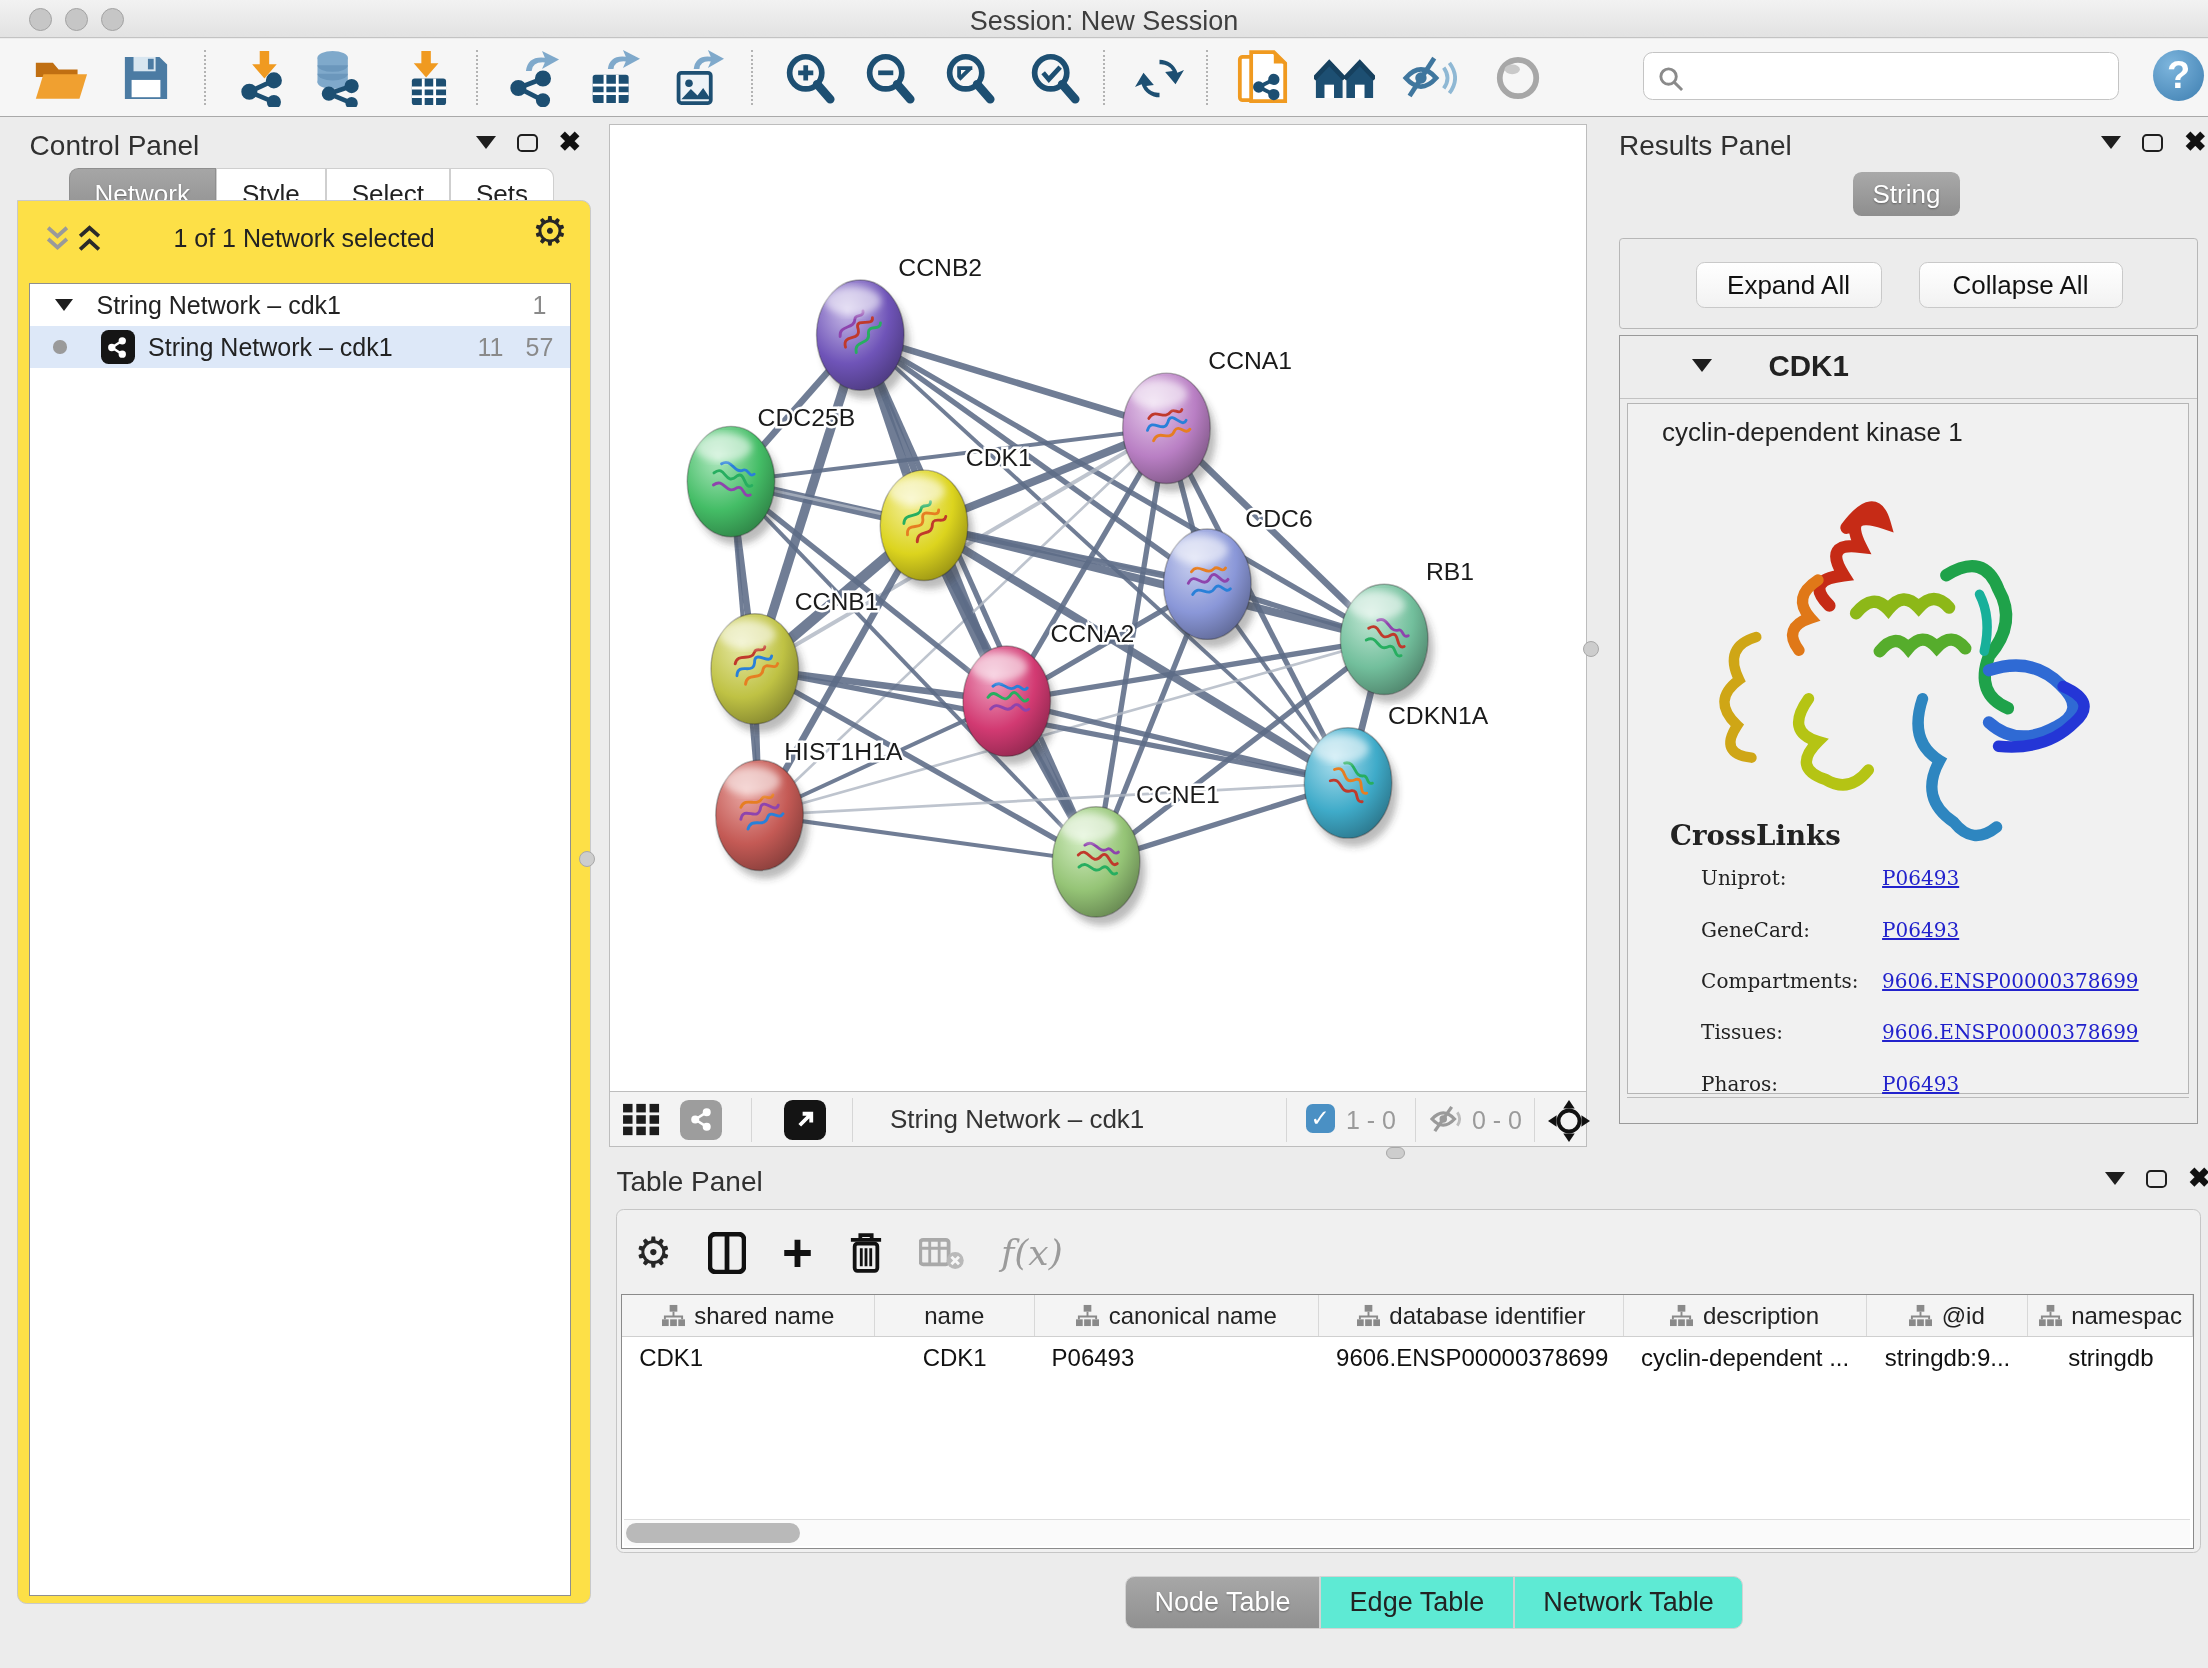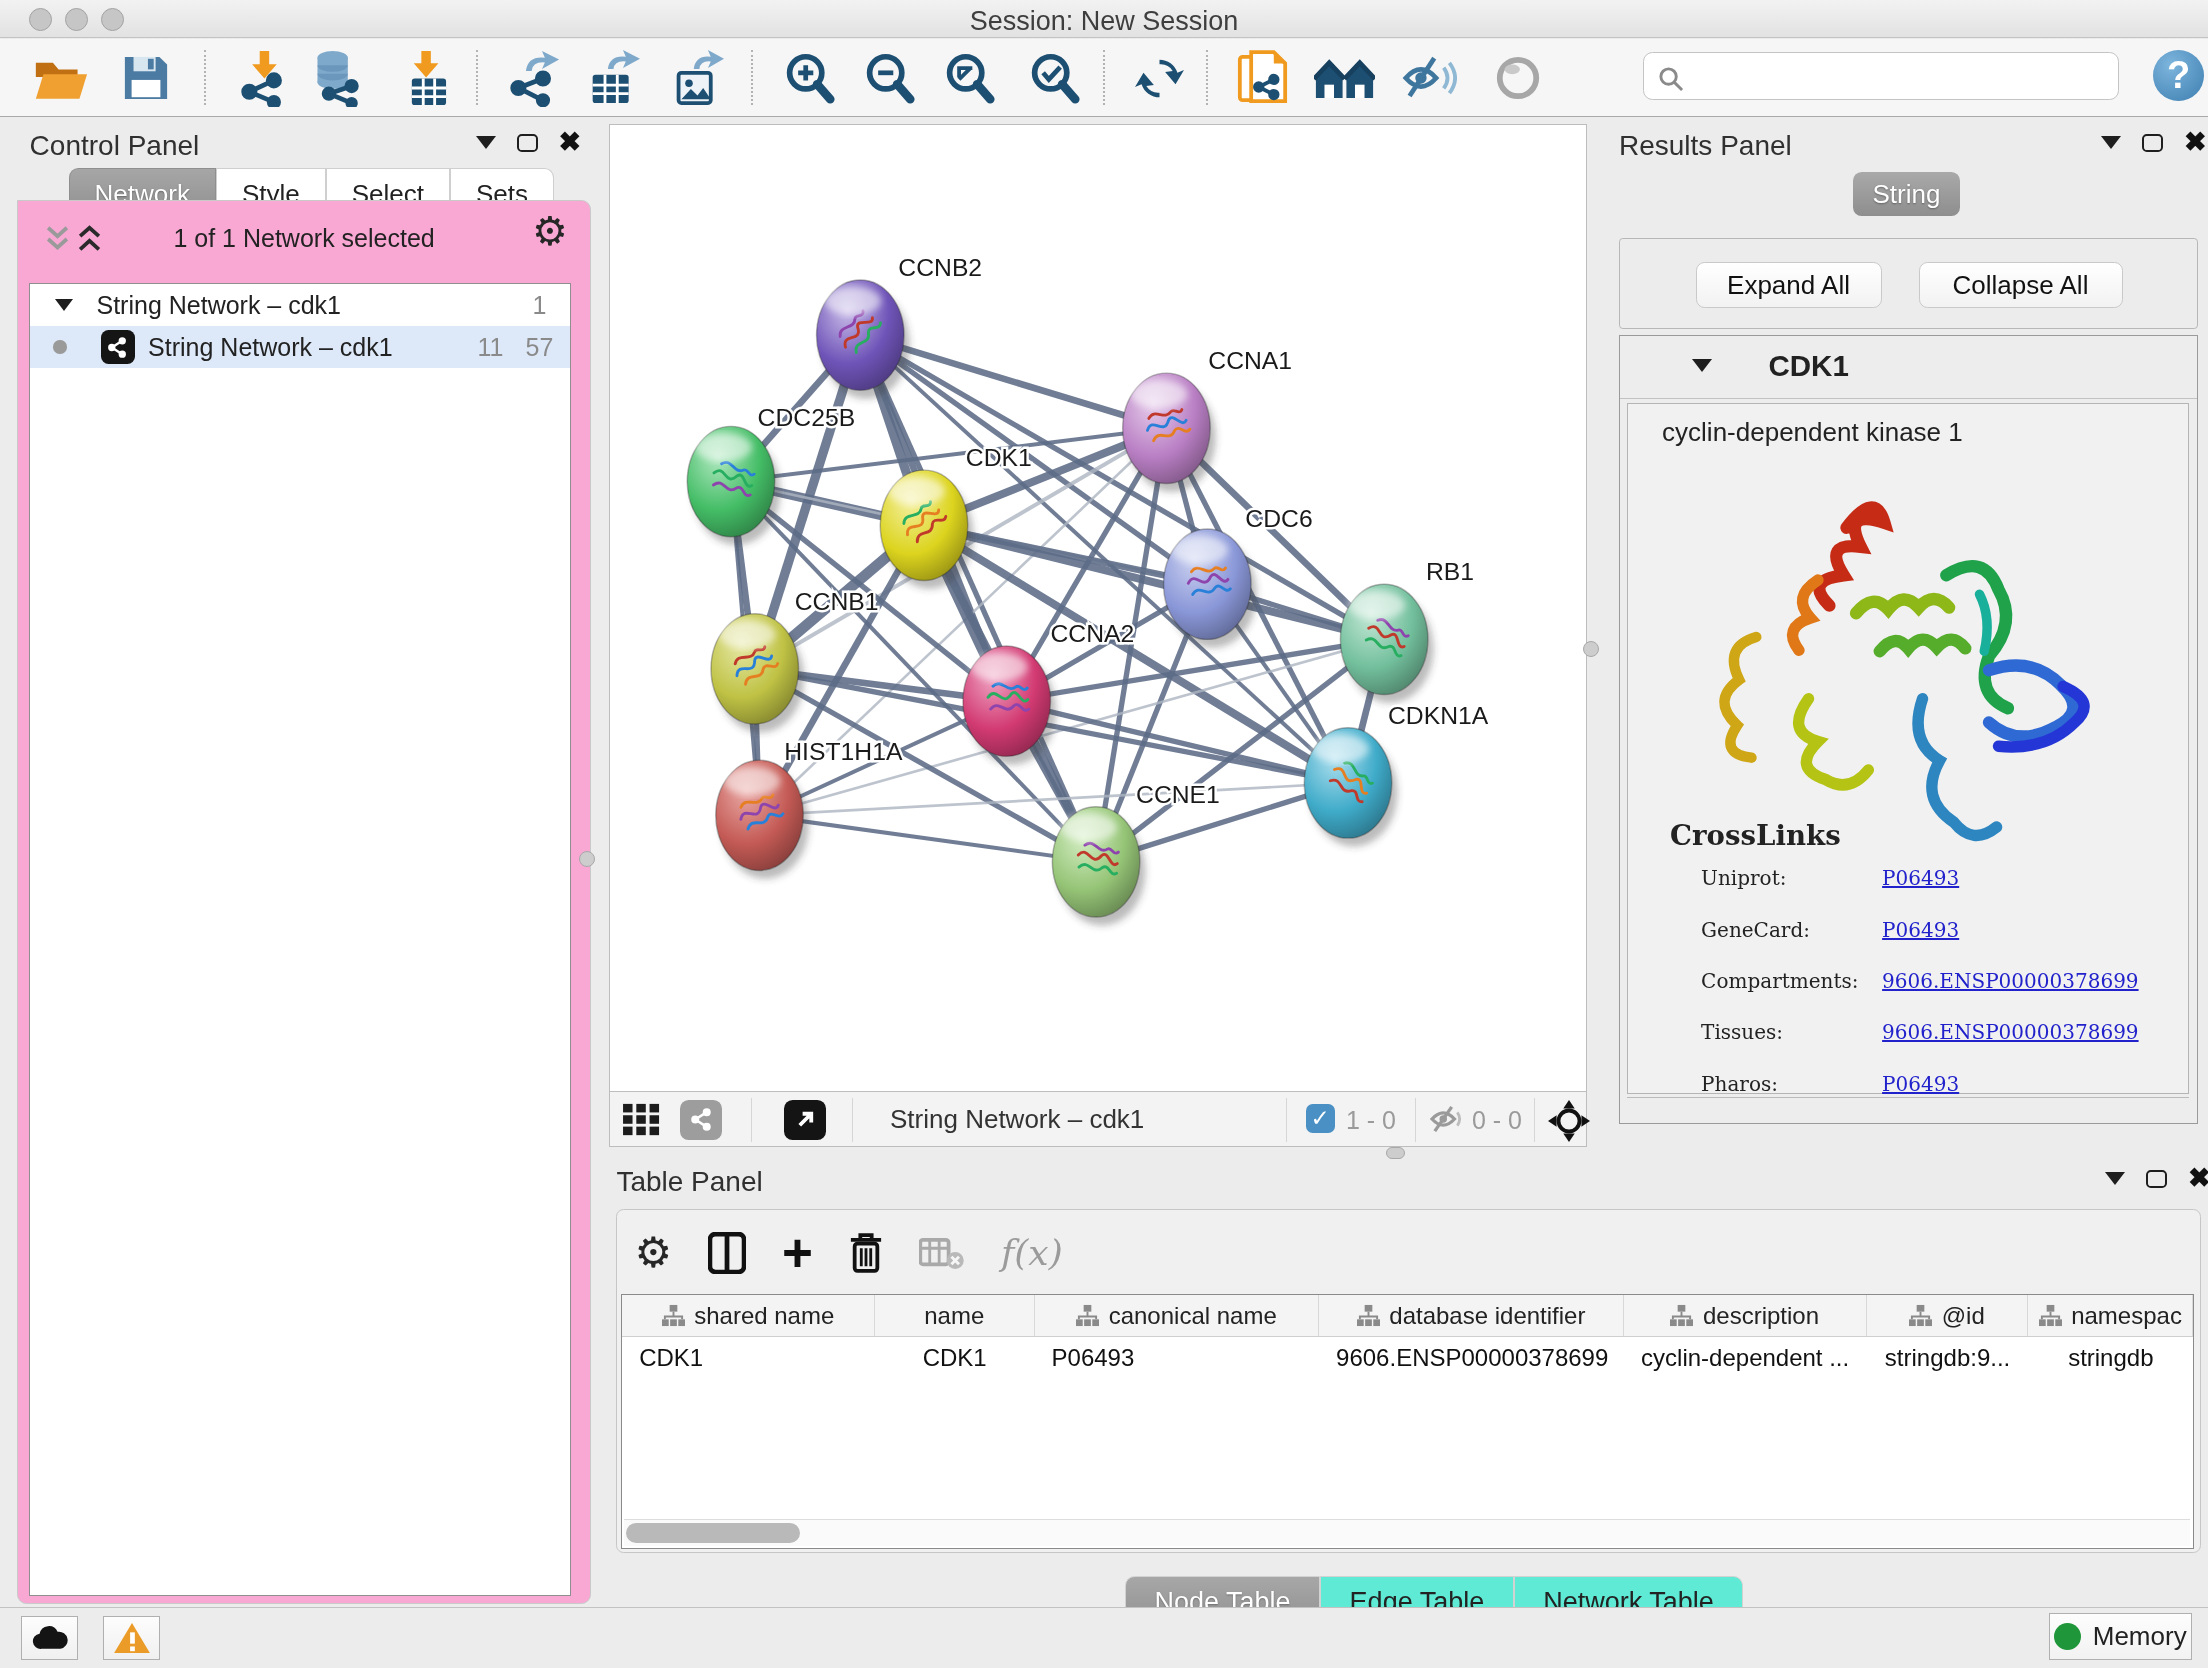--- a/index.html
+++ b/index.html
@@ -36,21 +36,21 @@
   .ic-x{font-size:27px;font-weight:bold;color:#111;line-height:19px;}
   
   .cp{left:7.6px;top:122px;width:593px;height:1484px;}
   .tabs-row{position:absolute;display:flex;}
   .tab{height:51px;padding:0 25px;display:flex;align-items:center;justify-content:center;
     font-size:26px;background:#fff;border:1px solid #cfcfcf;border-bottom:none;}
   .tab:first-child{border-radius:9.5px 0 0 0;}
   .tab:last-child{border-radius:0 9.5px 0 0;}
   .tab.active{background:linear-gradient(#a6a6a6,#8f8f8f);color:#fff;border-color:#8f8f8f;
     border-radius:9.5px 0 0 0;text-shadow:0 1px 1.9px rgba(0,0,0,.35);}
-  .cp-body{position:absolute;left:9.5px;top:78px;width:574px;height:1404px;background:#f9a8d4;
+  .cp-body{position:absolute;left:9.5px;top:78px;width:574px;height:1404px;background:#fde047;
     border:1px solid #c9c9c9;border-radius:0 9.5px 9.5px 9.5px;}
   .cp-selrow{position:absolute;left:0;top:19px;width:100%;height:38px;}
   .cp-chev{position:absolute;top:3.8px;}
   .cp-seltext{position:absolute;left:0;top:3.8px;width:100%;text-align:center;font-size:25px;color:#222;}
   .gear{font-size:40px;color:#262626;line-height:34px;}
   .cp-list{position:absolute;left:11.4px;top:82px;width:542px;height:1313px;background:#fff;
     border:1.9px solid #8f8f8f;}
   .net-row{position:relative;width:100%;height:42px;display:flex;align-items:center;font-size:25px;}
   .net-row.selected{background:#dde8f8;}
   .row-count{position:absolute;color:#8a8a8a;font-size:25px;}
@@ -806,33 +806,15 @@
         </div>
       </div>
     </div>
     <div class="bottom-tabs" id="table-tabs">
         <div class="btab active">Node Table</div>
         <div class="btab">Edge Table</div>
         <div class="btab">Network Table</div>
       </div>
   </div>
 
-  <div class="abs statusbar">
-    <div class="sq-btn" style="left:21px">
-      <svg width="36" height="25" viewBox="0 0 38 26">
-        <path d="M10 25 a8 8 0 0 1 -2 -16 a10 10 0 0 1 19 -2 a7 7 0 0 1 3 18 z" fill="#141414"></path>
-        </svg>
-    </div>
-    <div class="sq-btn" style="left:103px">
-      <svg width="38" height="32" viewBox="0 0 40 34">
-        <path d="M20 1 L39 33 H1 z" fill="#eb9c28"></path>
-        <rect x="18" y="11" width="5" height="12" fill="#fff"></rect>
-          <rect x="18" y="26" width="5" height="5" fill="#fff"></rect>
-        </svg>
-    </div>
-    <div class="mem-btn">
-      <span class="mem-dot"></span>
-      <span>Memory</span>
-    </div>
-  </div>
 
 </div>
 
 
 </body></html>

